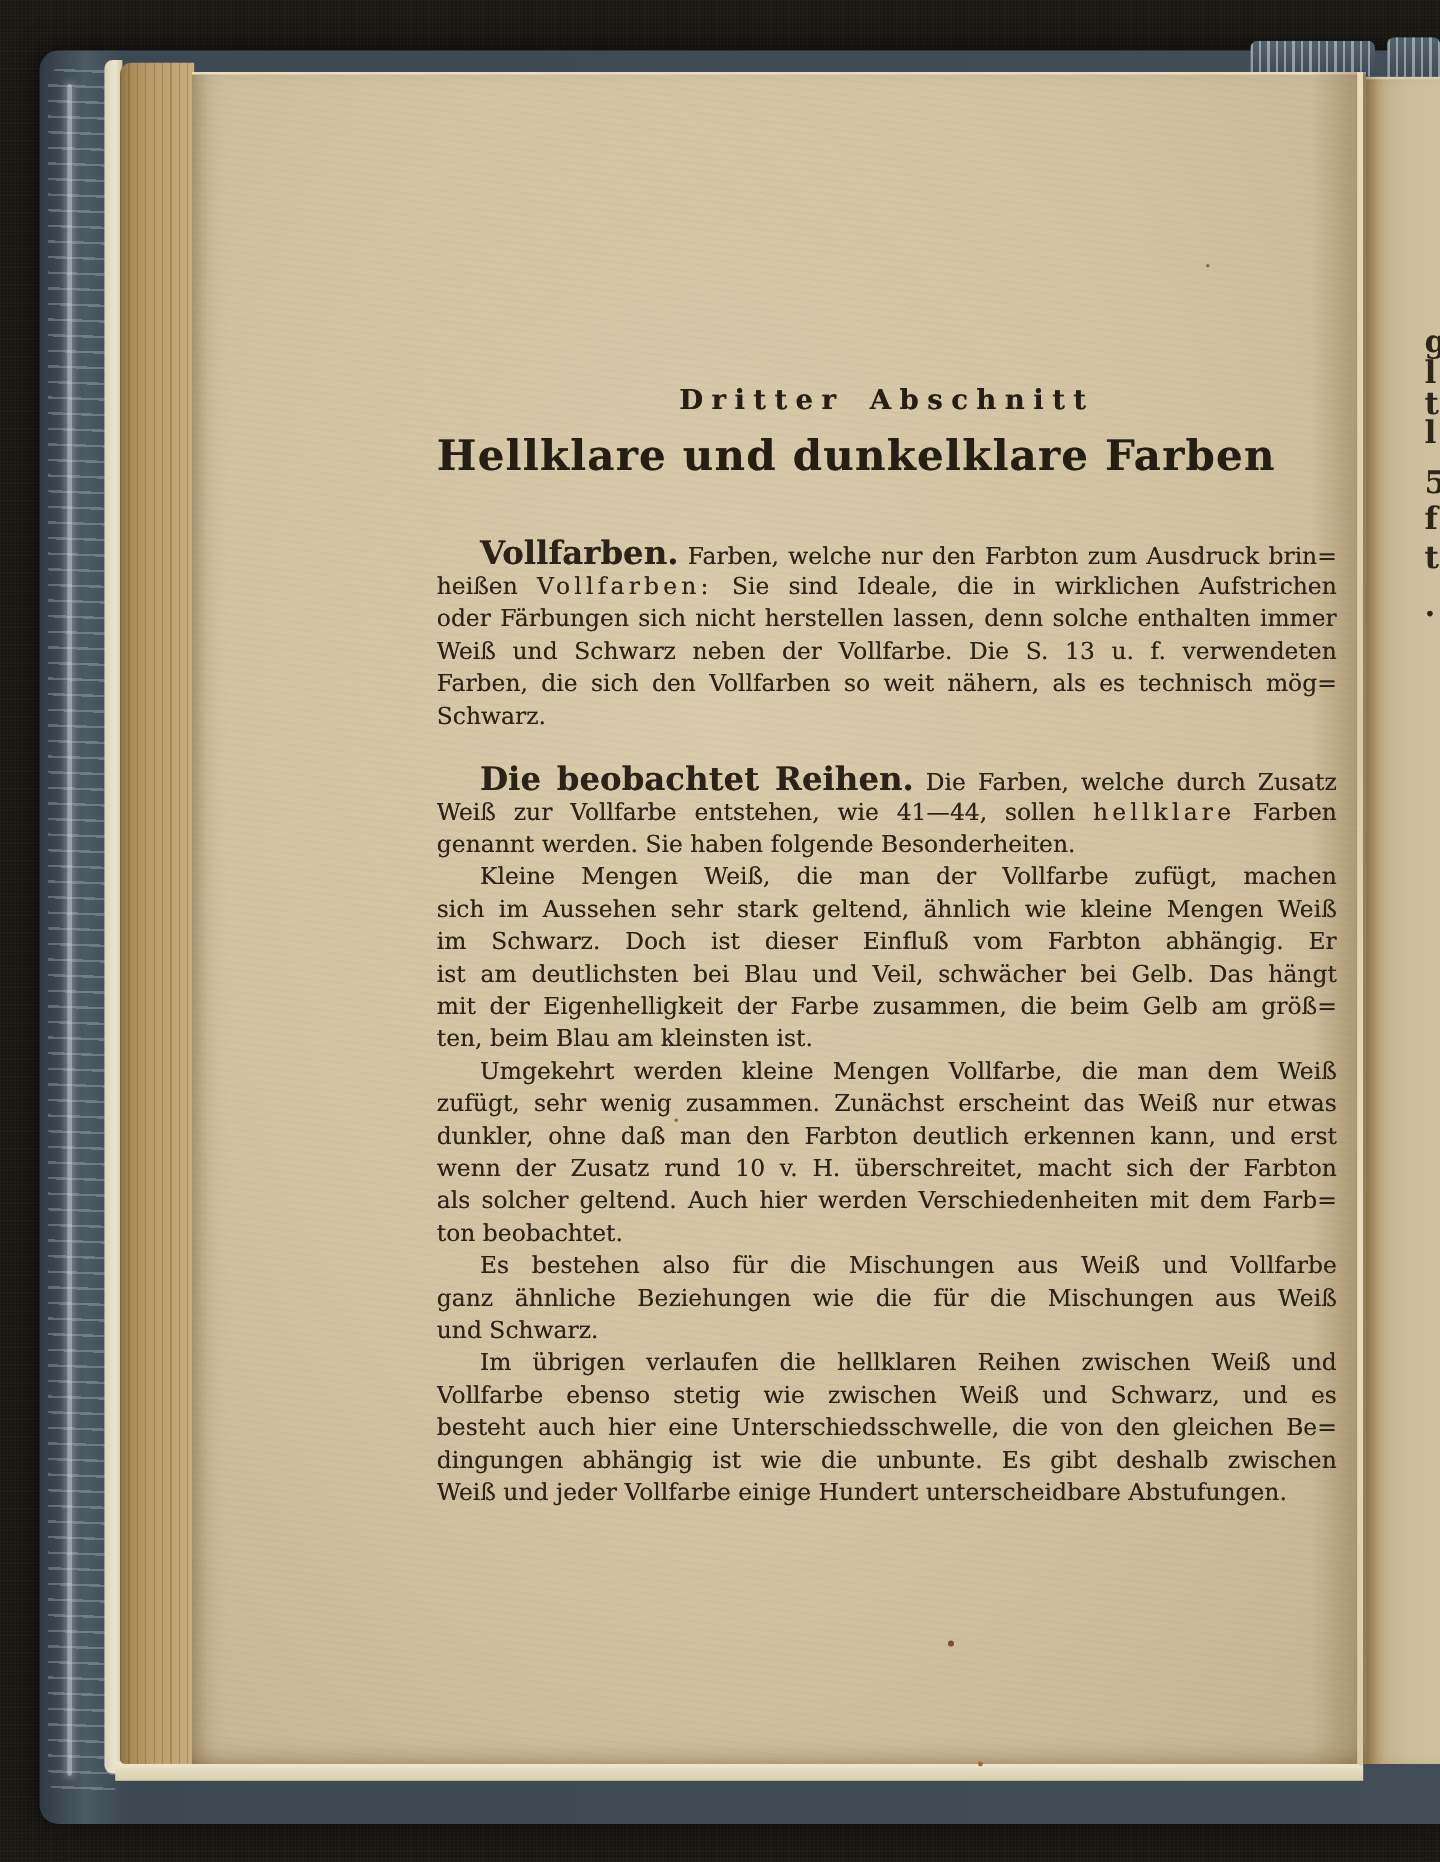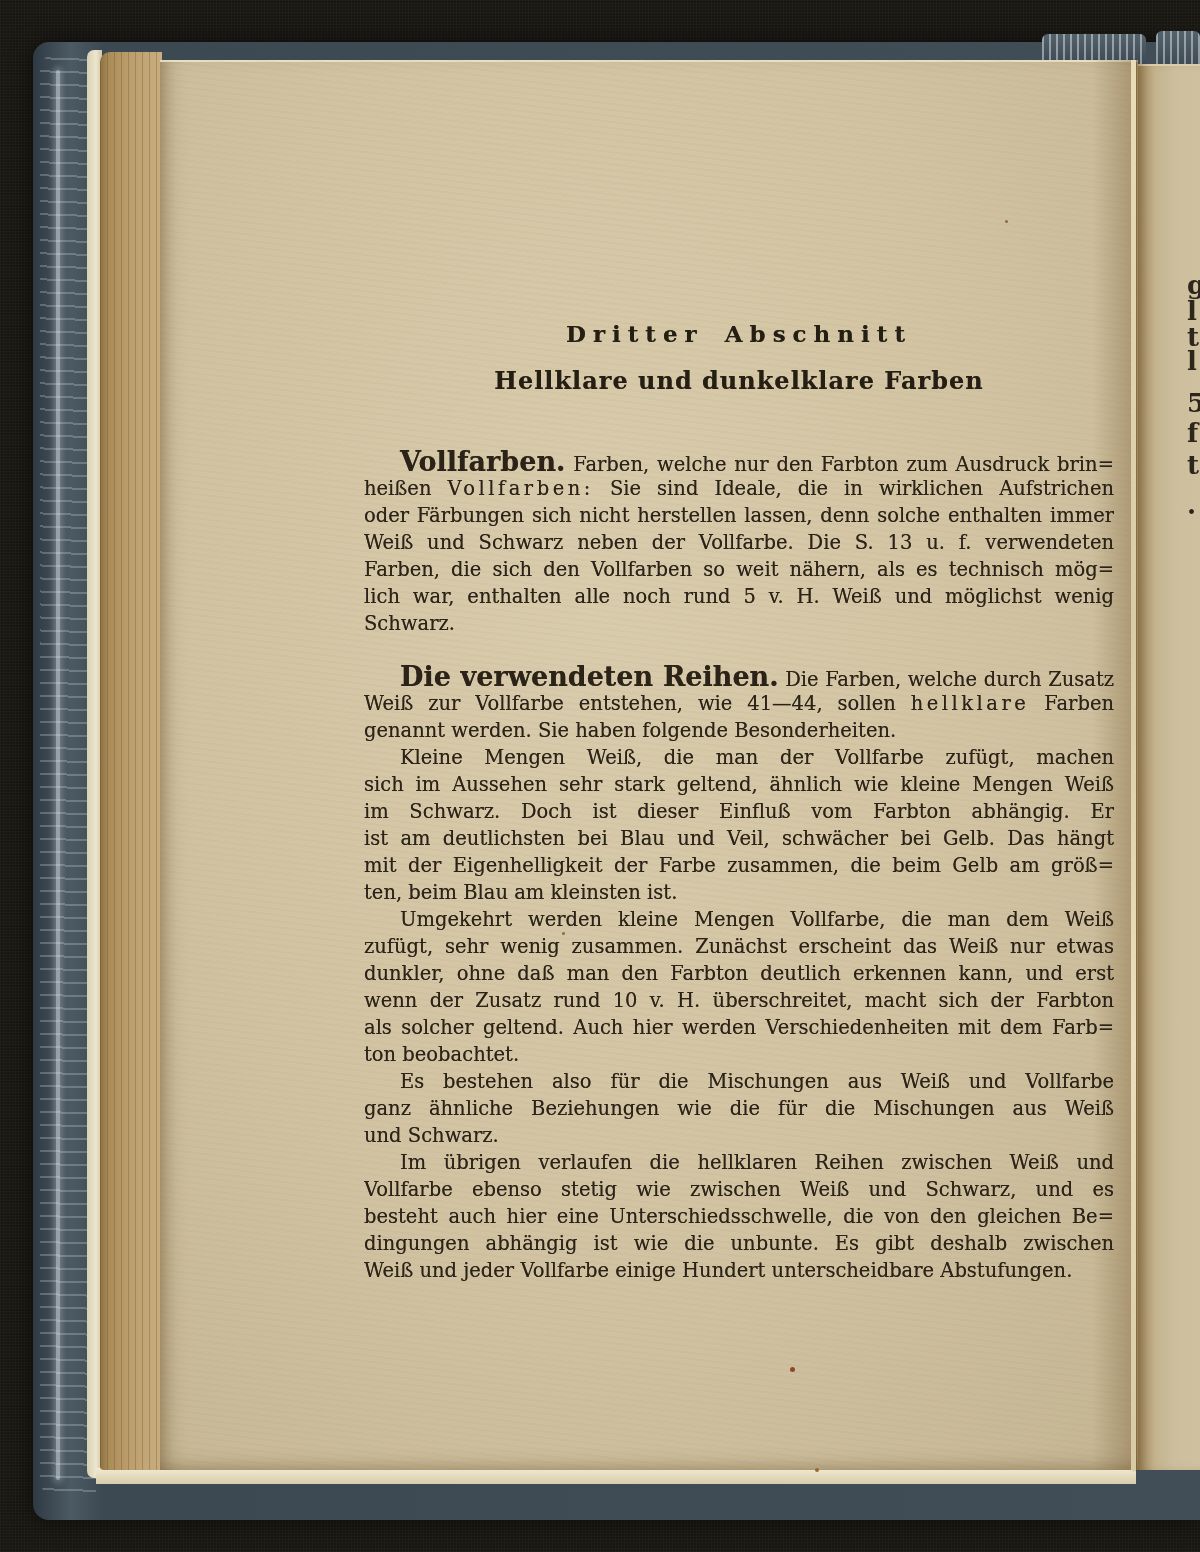--- a/index.html
+++ b/index.html
@@ -86,21 +86,21 @@
   .text-block{
     position:absolute;left:336px;top:320px;width:750px;color:#2b2318;
     text-shadow:0 0 0.5px rgba(43,35,24,0.65);
     margin-left:28px;
   }
   .kicker{
     text-align:center;font-weight:bold;font-size:23px;line-height:28px;
     letter-spacing:7px;word-spacing:6px;color:#241e13;
   }
   .title{
-    text-align:center;font-weight:bold;font-size:24px;line-height:38px;
+    text-align:left;font-weight:bold;font-size:35px;line-height:38px;
     margin-top:14px;letter-spacing:1px;color:#241e13;
   }
   .paragraphs{margin-top:48px;font-size:19.5px;}
   .para{margin:0;}
   .para.gap{margin-top:26px;}
   .line{height:27px;line-height:27px;text-align:justify;text-align-last:justify;overflow:hidden;}
   .line.end{text-align-last:left;}
   .line.first{text-indent:36px;}
   .lead{font-weight:bold;font-size:27px;}
   .spaced{letter-spacing:3.5px;}
@@ -146,25 +146,24 @@
   <div class="text-block">
     <div class="kicker">Dritter Abschnitt</div>
     <div class="title">Hellklare und dunkelklare Farben</div>
     <div class="paragraphs">
         <div class="para">
           <div class="line first"><span class="lead">Vollfarben.</span><span> Farben, welche nur den Farbton zum Ausdruck brin=</span></div>
           <div class="line"><span>heißen </span><span class="spaced">Vollfarben:</span><span> Sie sind Ideale, die in wirklichen Aufstrichen</span></div>
           <div class="line"><span>oder Färbungen sich nicht herstellen lassen, denn solche enthalten immer</span></div>
           <div class="line"><span>Weiß und Schwarz neben der Vollfarbe. Die S. 13 u. f. verwendeten</span></div>
           <div class="line"><span>Farben, die sich den Vollfarben so weit nähern, als es technisch mög=</span></div>
-          <div class="line"><span>lich war, enthalten alle noch rund 5 v. H. Weiß und möglichst wenig</span></div>
           <div class="line end"><span>Schwarz.</span></div>
         </div>
         <div class="para gap">
-          <div class="line first"><span class="lead">Die verwendeten Reihen.</span><span> Die Farben, welche durch Zusatz von</span></div>
+          <div class="line first"><span class="lead">Die beobachtet Reihen.</span><span> Die Farben, welche durch Zusatz von</span></div>
           <div class="line"><span>Weiß zur Vollfarbe entstehen, wie 41—44, sollen </span><span class="spaced">hellklare</span><span> Farben</span></div>
           <div class="line end"><span>genannt werden. Sie haben folgende Besonderheiten.</span></div>
         </div>
         <div class="para">
           <div class="line first"><span>Kleine Mengen Weiß, die man der Vollfarbe zufügt, machen</span></div>
           <div class="line"><span>sich im Aussehen sehr stark geltend, ähnlich wie kleine Mengen Weiß</span></div>
           <div class="line"><span>im Schwarz. Doch ist dieser Einfluß vom Farbton abhängig. Er</span></div>
           <div class="line"><span>ist am deutlichsten bei Blau und Veil, schwächer bei Gelb. Das hängt</span></div>
           <div class="line"><span>mit der Eigenhelligkeit der Farbe zusammen, die beim Gelb am größ=</span></div>
           <div class="line end"><span>ten, beim Blau am kleinsten ist.</span></div>

